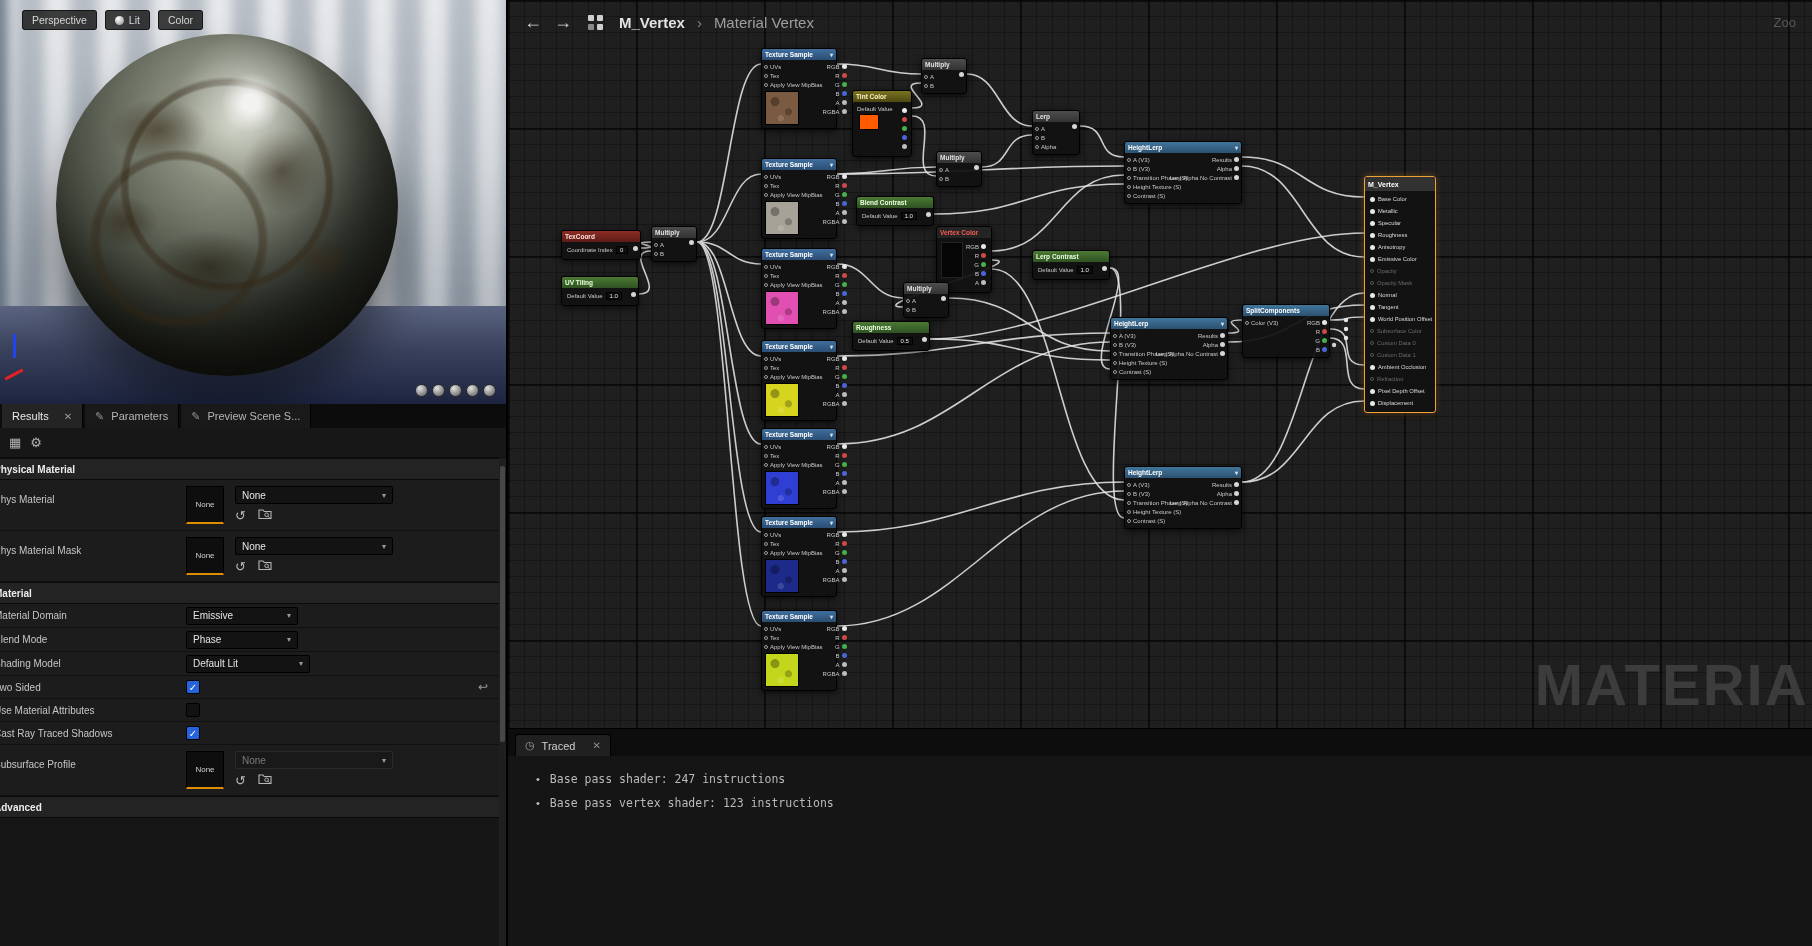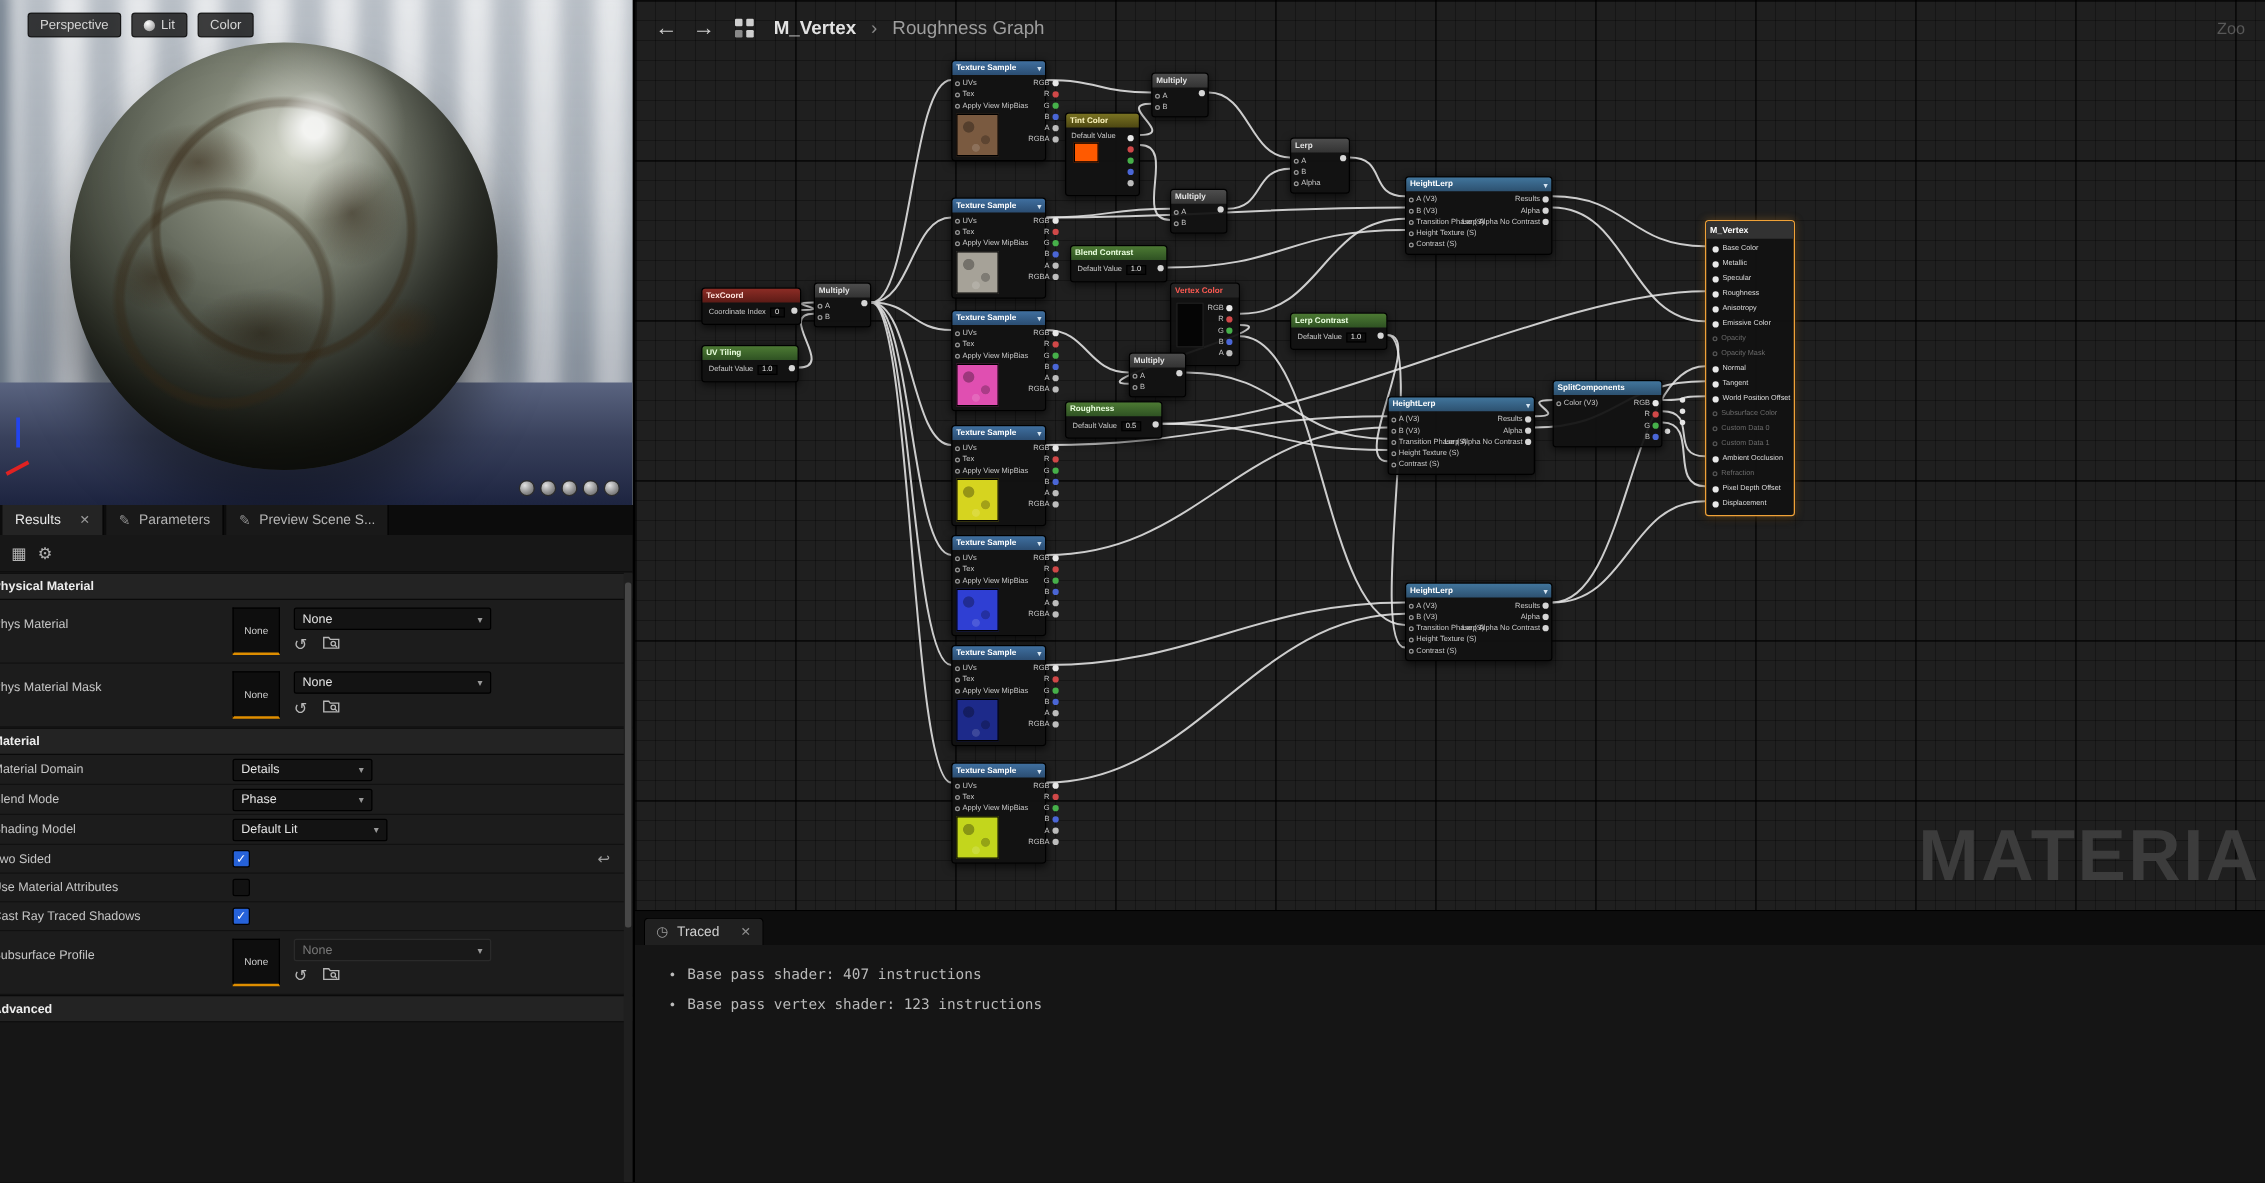--- a/index.html
+++ b/index.html
@@ -258,21 +258,21 @@
                       <line x1="10" y1="8.2" x2="11.6" y2="9.8" stroke="#b7b7b7" stroke-width="1"></line>
                     </svg></span>
                 </div>
               </div>
             </div>
           </div>
           <div class="dsection">Material</div>
           <div class="drow h24">
             <div class="dlabel">Material Domain</div>
             <div class="ueselect" style="width: 112px;">
-              <span>Details</span>
+              <span>Emissive</span>
               <span class="chev">▾</span>
             </div>
           </div>
           <div class="drow h24">
             <div class="dlabel">Blend Mode</div>
             <div class="ueselect" style="width: 112px;">
               <span>Phase</span>
               <span class="chev">▾</span>
             </div>
           </div>
@@ -1191,36 +1191,36 @@
       <span class="nav-arrow">←</span>
       <span class="nav-arrow">→</span>
       <span class="graph-nav-icon">
           <i></i>
           <i></i>
           <i></i>
           <i></i>
         </span>
       <span class="crumb-root">M_Vertex</span>
       <span class="crumb-sep">›</span>
-      <span class="crumb-cur">Roughness Graph</span>
+      <span class="crumb-cur">Material Vertex</span>
       <span class="zoom-label">Zoo</span>
     </div>
 
     <div class="stats">
       <div class="stats-tabbar">
         <div class="stats-tab">
           <span class="stats-icon">◷</span>
           <span>Traced</span>
           <span class="tab-close">✕</span>
         </div>
       </div>
       <div class="stats-body">
         <div class="stat-line">
           <span class="stat-bullet">•</span>
-          <span class="stat-text">Base pass shader: 407 instructions</span>
+          <span class="stat-text">Base pass shader: 247 instructions</span>
         </div>
         <div class="stat-line">
           <span class="stat-bullet">•</span>
           <span class="stat-text">Base pass vertex shader: 123 instructions</span>
         </div>
       </div>
     </div>
   </div>
 </div>
 

